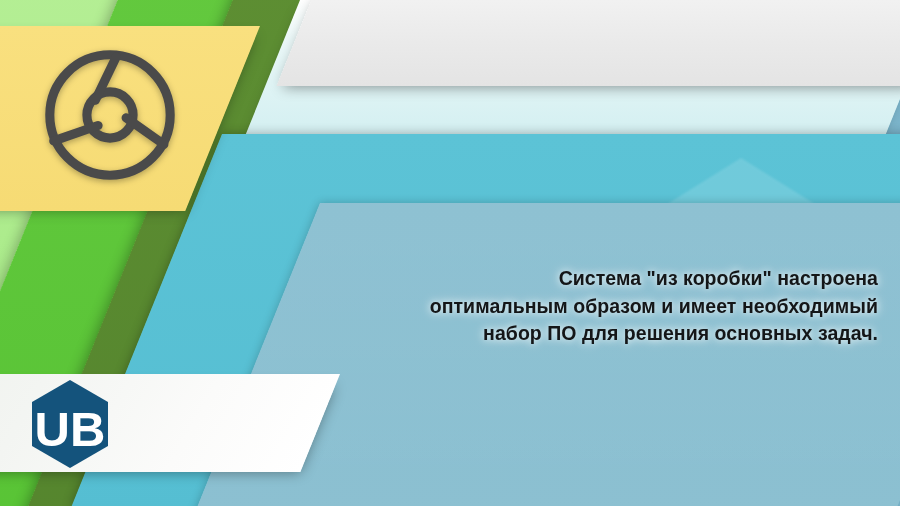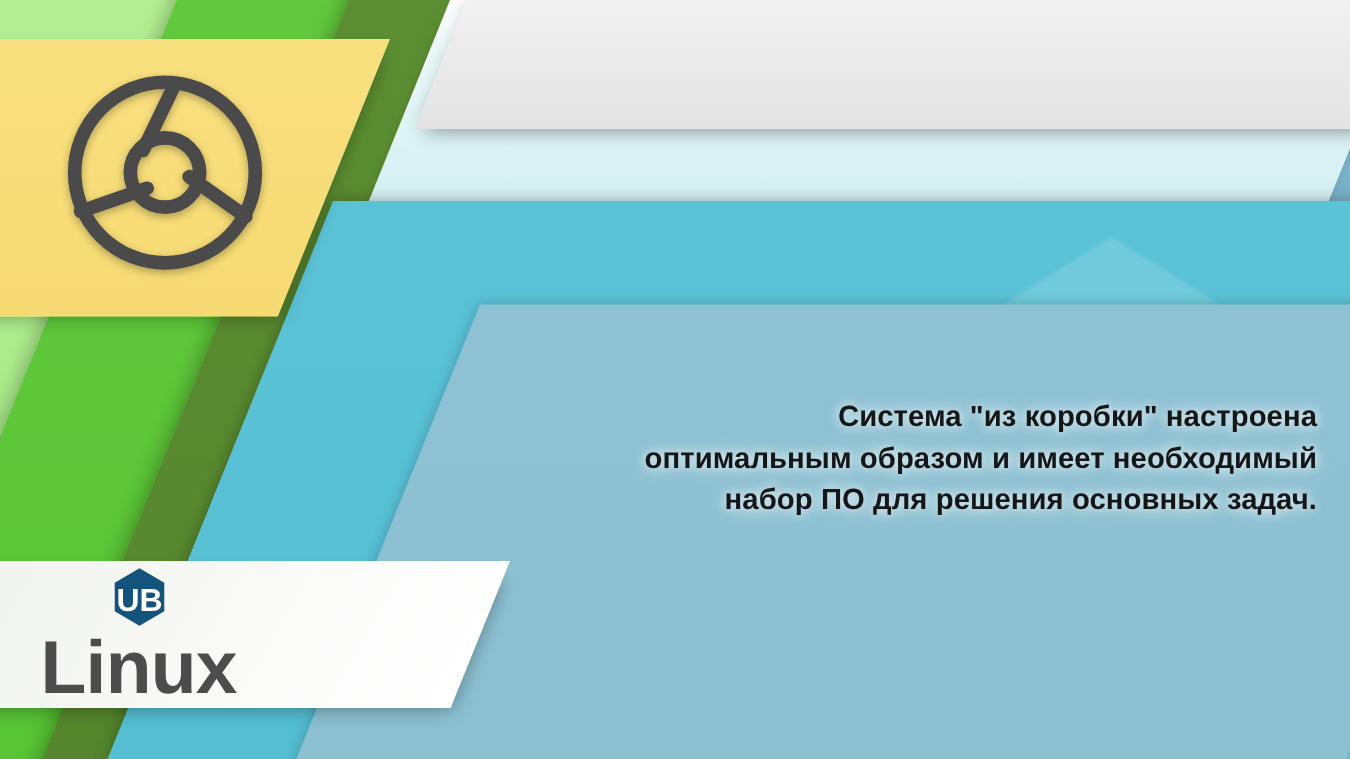--- a/index.html
+++ b/index.html
@@ -167,16 +167,15 @@
   <div class="title-banner"></div>
 
   <div class="body-text">Система "из коробки" настроена оптимальным образом и имеет необходимый набор ПО для решения основных задач.</div>
 
   <div class="logo-banner"></div>
   <div class="logo-wrap">
     <svg class="hex-logo" viewBox="0 0 84 92" xmlns="http://www.w3.org/2000/svg">
       <polygon points="42,2 80,24 80,68 42,90 4,68 4,24" fill="#14537c"></polygon>
       <text x="42" y="68" text-anchor="middle" font-family="Liberation Sans, sans-serif" font-size="49" font-weight="bold" fill="#ffffff">UB</text>
     </svg>
-    <span class="logo-word">Linux</span>
   </div>
 
 </div>
 
 </body></html>

